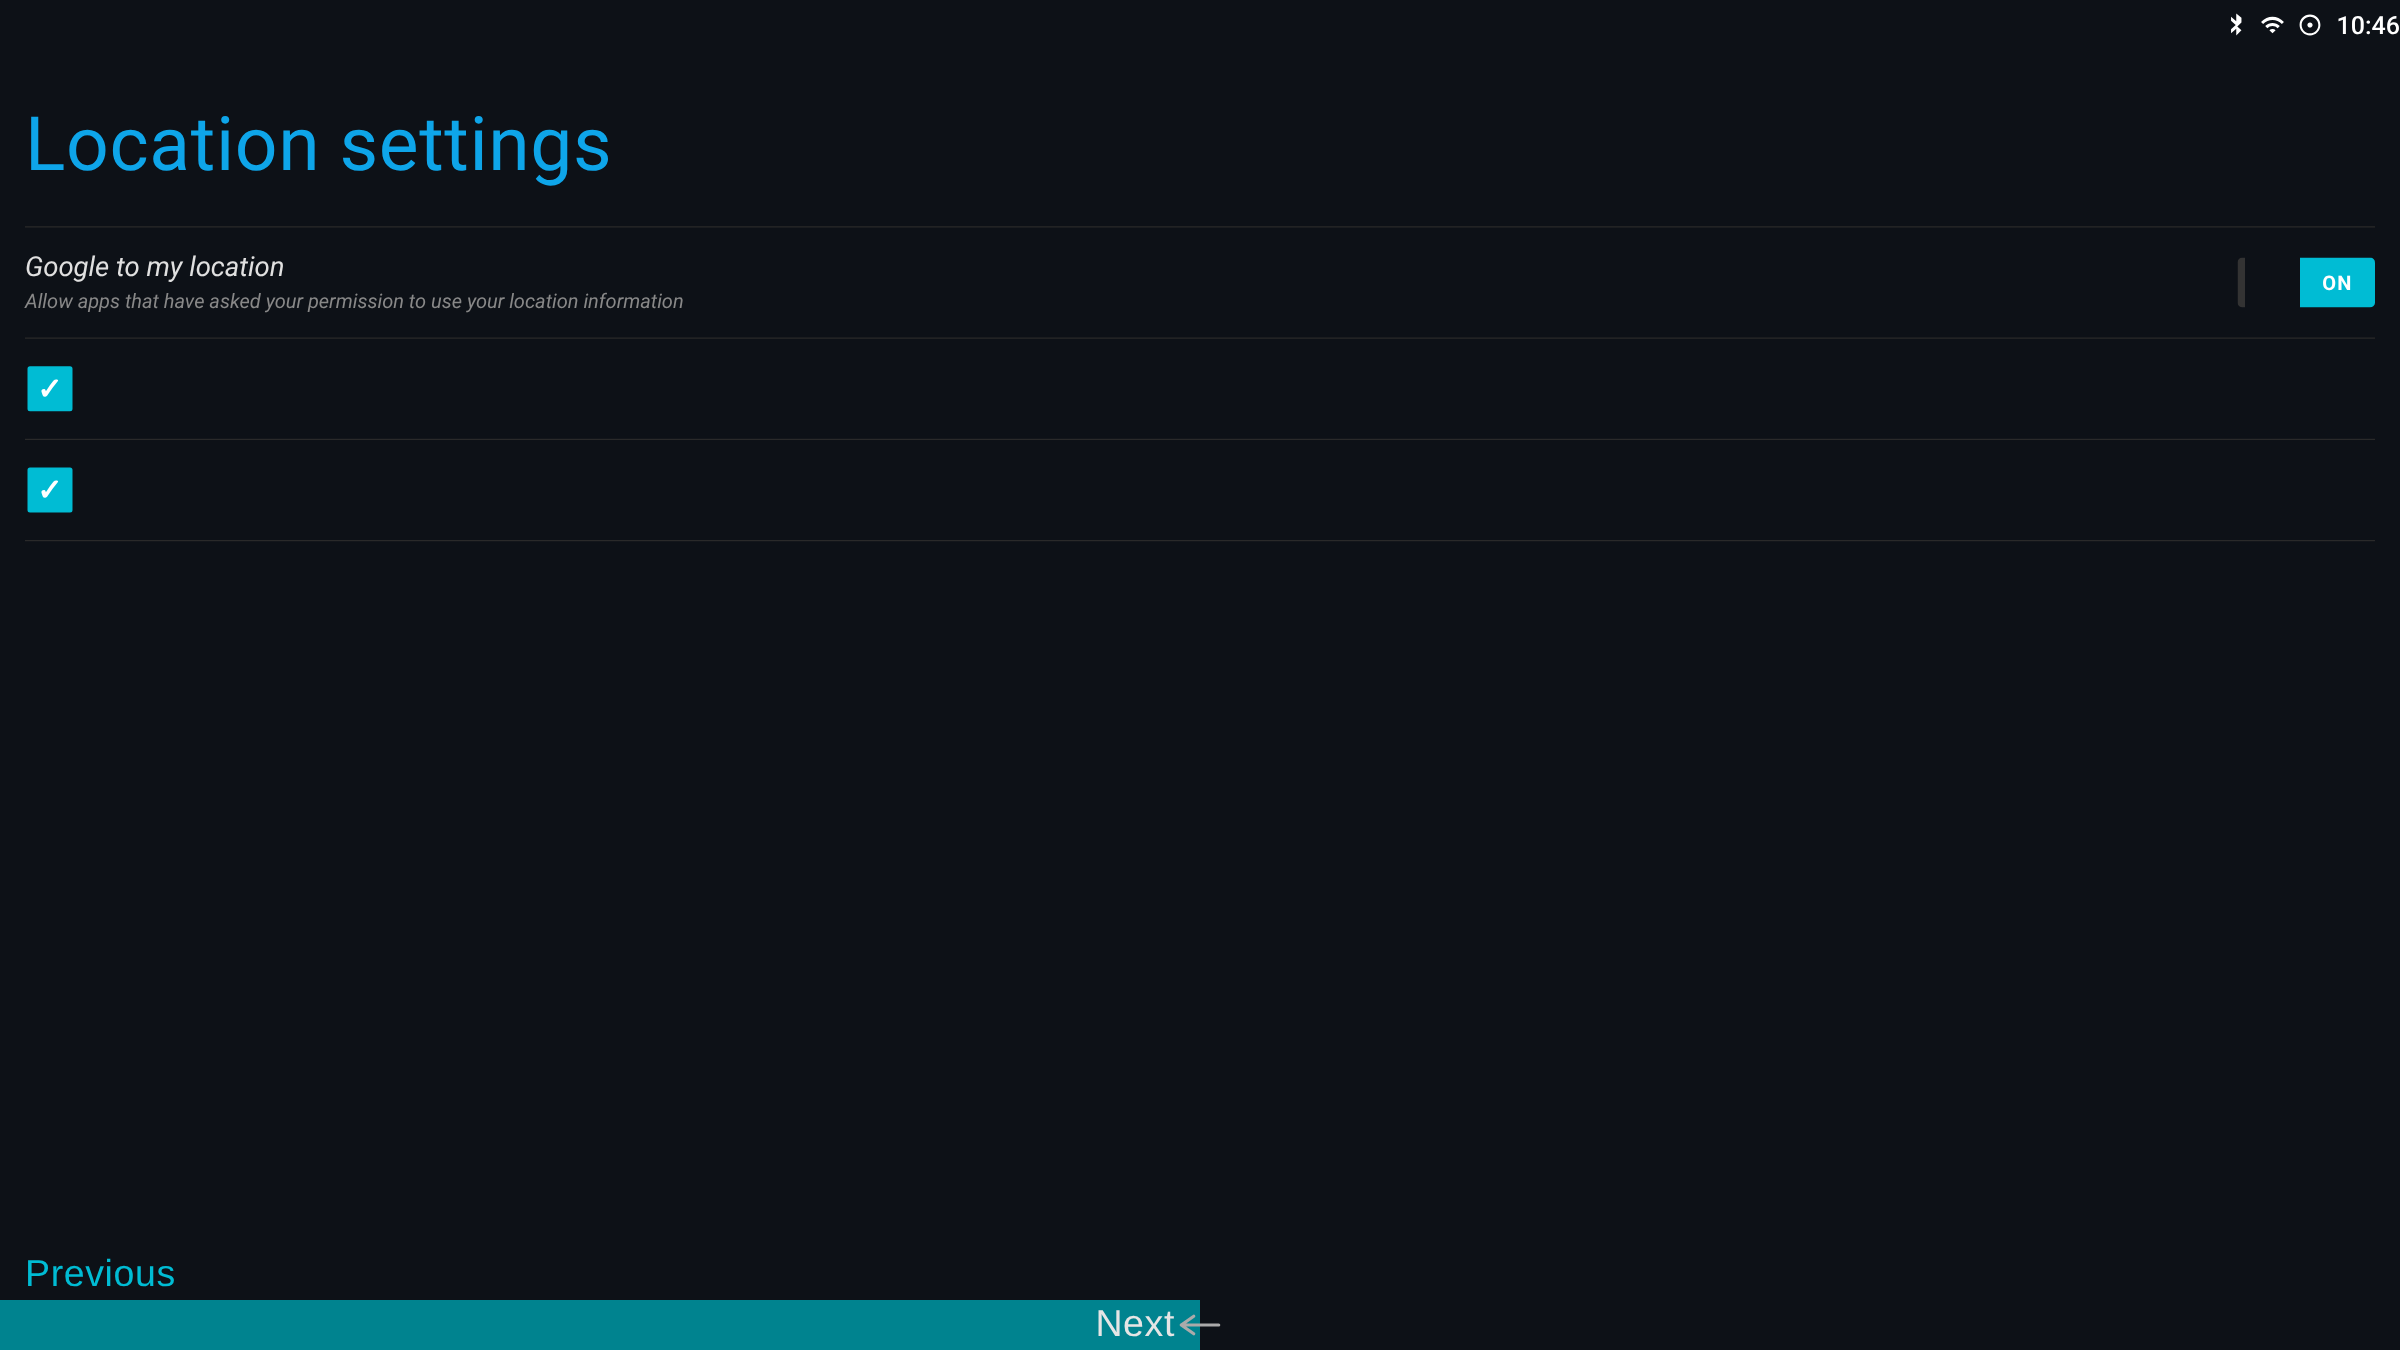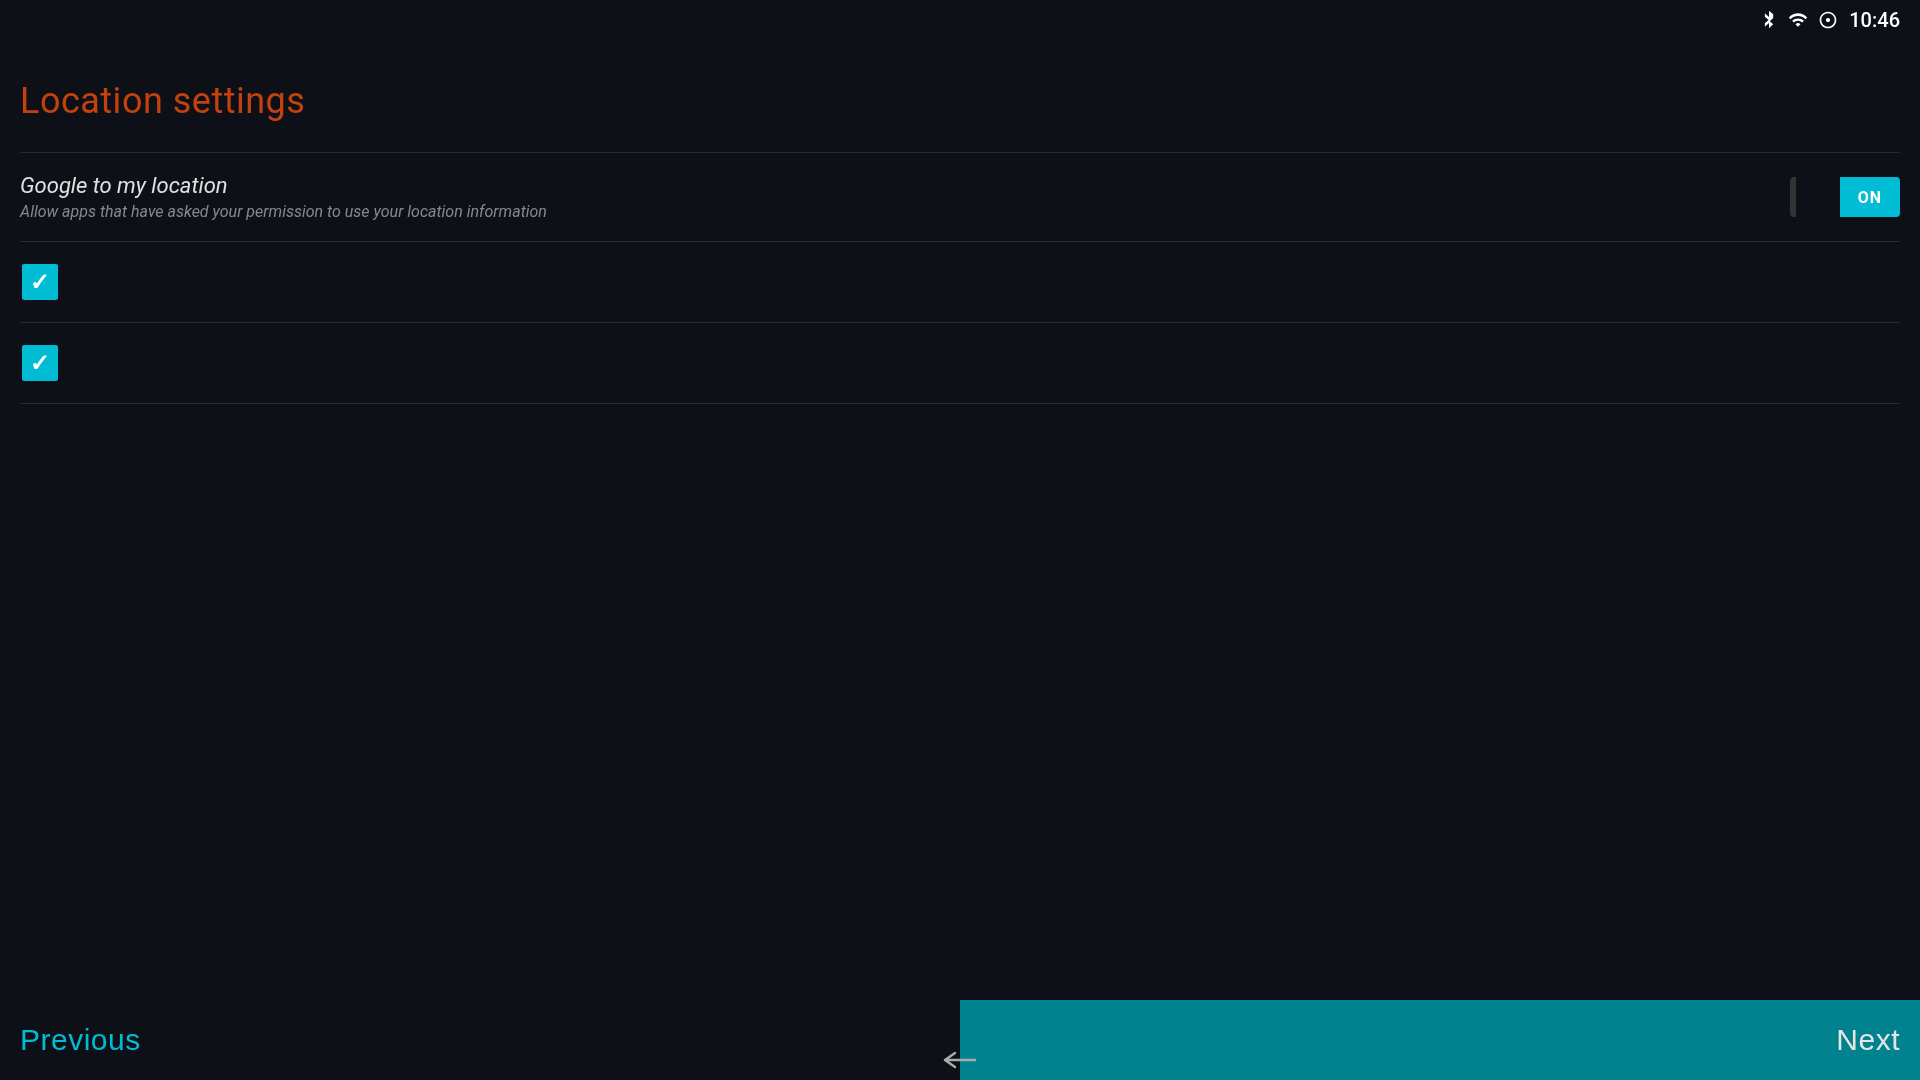--- a/index.html
+++ b/index.html
@@ -18,21 +18,20 @@
       position: relative;
     }
 
     .status-bar {
       position: absolute;
       top: 0;
       right: 0;
       height: 40px;
       display: flex;
       align-items: center;
-      padding-right: 20px;
       gap: 10px;
     }
 
     .status-icons {
       display: flex;
       align-items: center;
       gap: 8px;
       color: #ffffff;
       font-size: 18px;
     }
@@ -46,22 +45,22 @@
     .main-content {
       position: absolute;
       top: 60px;
       left: 0;
       right: 0;
       bottom: 80px;
       padding: 20px 20px 0 20px;
     }
 
     .page-title {
-      color: #c2410c;
-      font-size: 36px;
+      color: #0ea5e9;
+      font-size: 60px;
       font-weight: 400;
       margin-bottom: 30px;
       letter-spacing: 0.5px;
     }
 
     .settings-list {
       width: 100%;
     }
 
     .setting-item {
@@ -164,20 +163,21 @@
     }
 
     
     .bottom-nav {
       position: absolute;
       bottom: 0;
       left: 0;
       right: 0;
       height: 80px;
       display: flex;
+      flex-direction: column;
     }
 
     .nav-previous {
       width: 50%;
       height: 100%;
       display: flex;
       align-items: center;
       padding-left: 20px;
       cursor: pointer;
       background-color: transparent;

